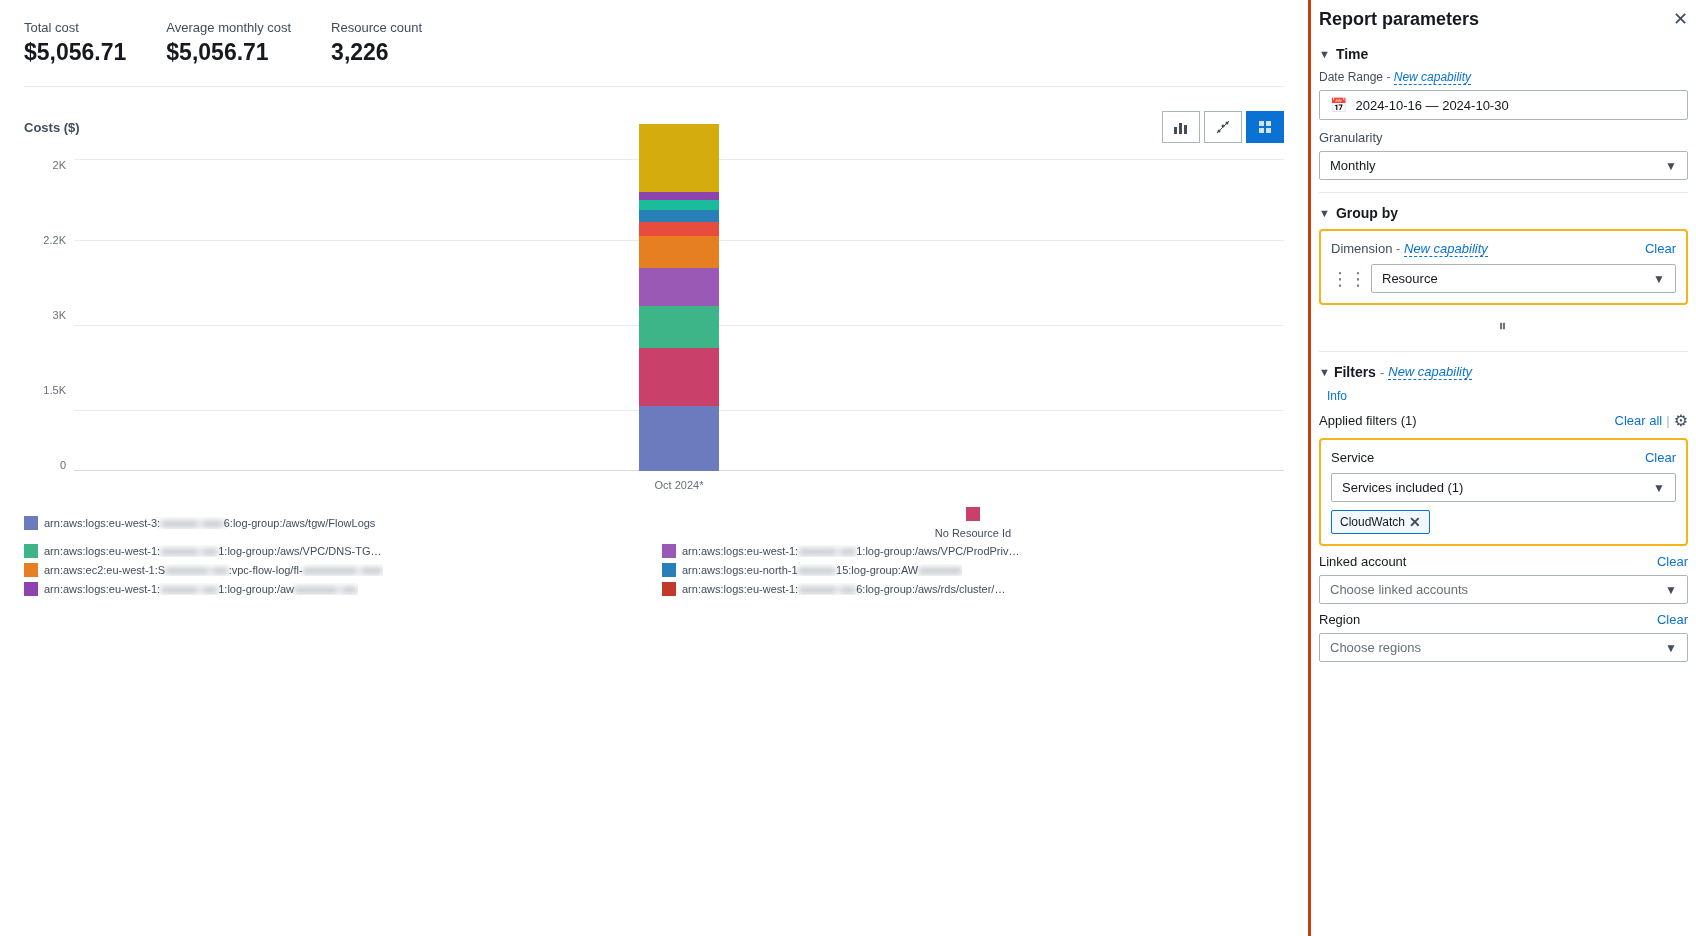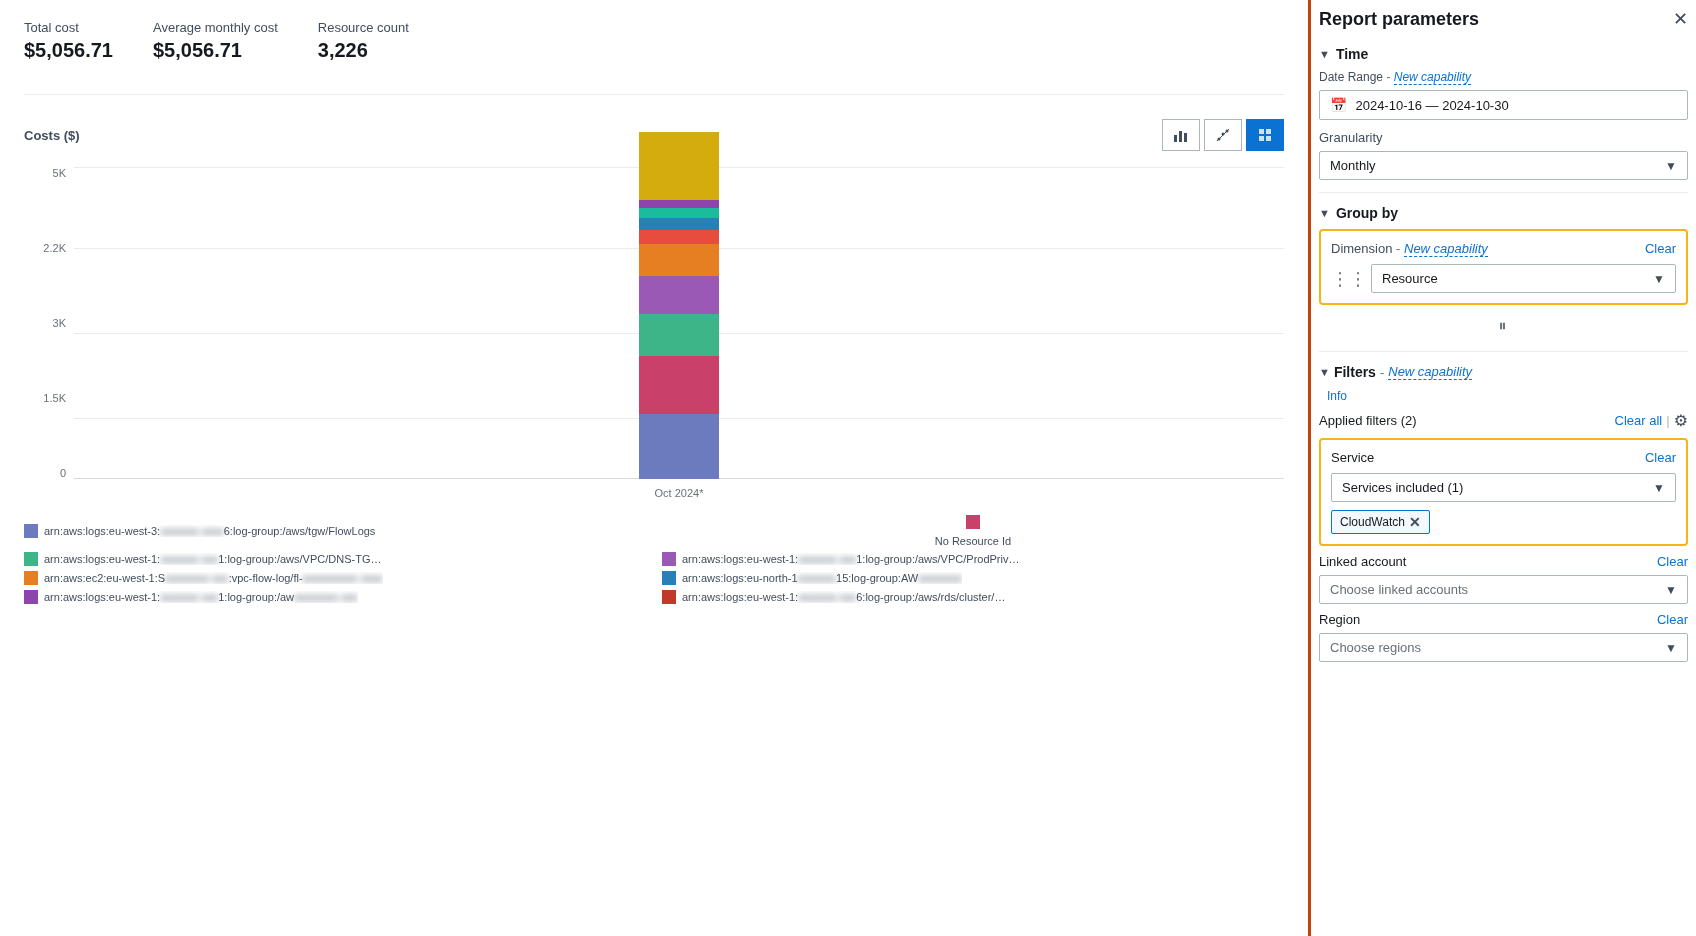--- a/index.html
+++ b/index.html
@@ -2,24 +2,24 @@
 <html><head>
   <meta charset="utf-8">
   <style>
     * { box-sizing: border-box; margin: 0; padding: 0; }
     body { font-family: -apple-system, BlinkMacSystemFont, "Segoe UI", Arial, sans-serif; font-size: 13px; background: #f8f9fa; color: #16191f; display: flex; height: 936px; overflow: hidden; }
 
     
     .main-content { flex: 1; padding: 20px 24px; overflow-y: auto; background: #fff; }
 
     
-    .metrics-row { display: flex; gap: 40px; margin-bottom: 24px; padding-bottom: 32px; border-bottom: 1px solid #e9ebed; }
+    .metrics-row { display: flex; gap: 40px; margin-bottom: 24px; padding-bottom: 20px; border-bottom: 1px solid #e9ebed; }
     .metric-item { display: flex; flex-direction: column; gap: 4px; }
     .metric-label { font-size: 13px; color: #414d5c; }
-    .metric-value { font-size: 20px; font-weight: 700; color: #16191f; }
+    .metric-value { font-size: 23px; font-weight: 700; color: #16191f; }
 
     
     .chart-section { margin-bottom: 20px; }
     .chart-header { display: flex; justify-content: space-between; align-items: center; margin-bottom: 12px; }
     .chart-title { font-size: 13px; color: #414d5c; font-weight: 600; }
     .chart-controls { display: flex; gap: 4px; }
     .chart-btn { width: 38px; height: 32px; border: 1px solid #aab7b8; background: #fff; cursor: pointer; display: flex; align-items: center; justify-content: center; font-size: 16px; color: #414d5c; }
     .chart-btn.active { background: #0972d3; border-color: #0972d3; color: #fff; }
 
     
@@ -125,21 +125,21 @@
               <rect x="2" y="9" width="5" height="5" fill="rgba(255,255,255,0.8)"></rect>
               <rect x="9" y="9" width="5" height="5" fill="rgba(255,255,255,0.8)"></rect>
             </svg>
         </button>
       </div>
     </div>
 
     <div style="display:flex; height: 340px;">
 
       <div style="width:50px; display:flex; flex-direction:column; justify-content:space-between; align-items:flex-end; padding-right:8px; padding-bottom:24px; padding-top:4px;">
-        <span style="font-size:11px;color:#687078;">5K</span>
+        <span style="font-size:11px;color:#687078;">2K</span>
         <span style="font-size:11px;color:#687078;">2.2K</span>
         <span style="font-size:11px;color:#687078;">3K</span>
         <span style="font-size:11px;color:#687078;">1.5K</span>
         <span style="font-size:11px;color:#687078;">0</span>
       </div>
 
       <div style="flex:1; position:relative;">
 
         <div style="position:absolute;top:4px;left:0;right:0;border-top:1px solid #e9ebed;"></div>
         <div style="position:absolute;top:25%;left:0;right:0;border-top:1px solid #e9ebed;"></div>
@@ -287,21 +287,21 @@
       <span class="section-arrow">▼</span>
       <span class="section-title">Filters</span>
       <span style="color:#687078;"> - </span>
       <em style="font-style:italic;color:#0972d3;border-bottom:1px dashed #0972d3;font-size:13px;">New capability</em>
     </div>
     <div style="margin-left:8px;margin-bottom:8px;">
       <a style="font-size:12px;color:#0972d3;cursor:pointer;text-decoration:none;">Info</a>
     </div>
 
     <div class="applied-filters-row">
-      <span class="applied-label">Applied filters (2)</span>
+      <span class="applied-label">Applied filters (1)</span>
       <div class="clear-all-row">
         <a class="clear-all-link">Clear all</a>
         <span class="separator">|</span>
         <button class="gear-btn">⚙</button>
       </div>
     </div>
 
     <div class="service-box">
       <div class="service-header">
         <span class="service-label">Service</span>

